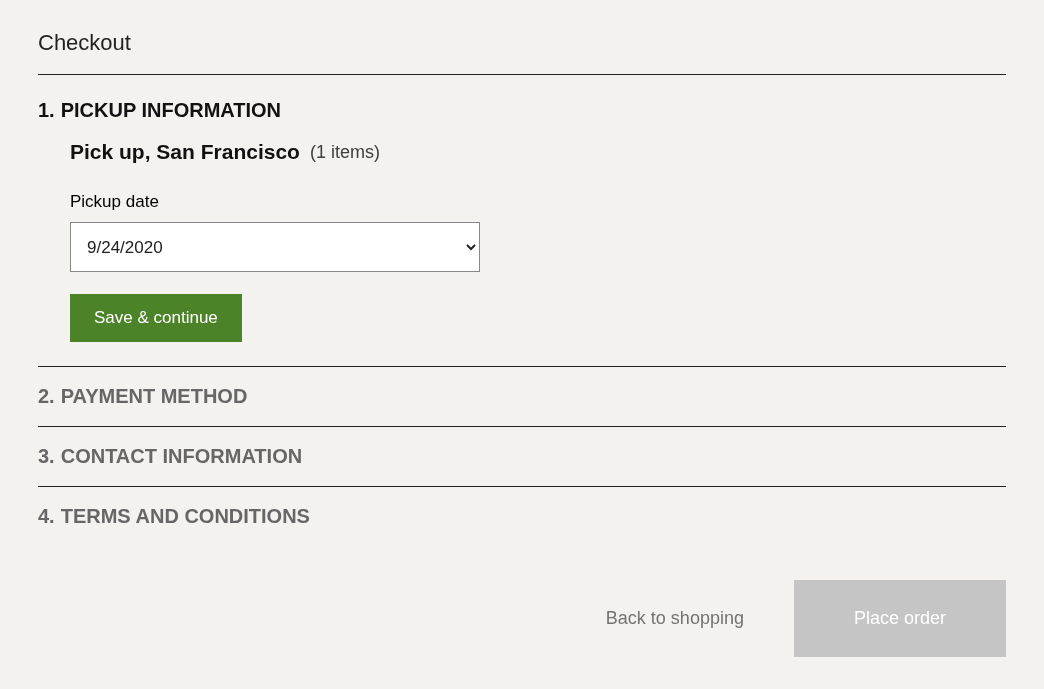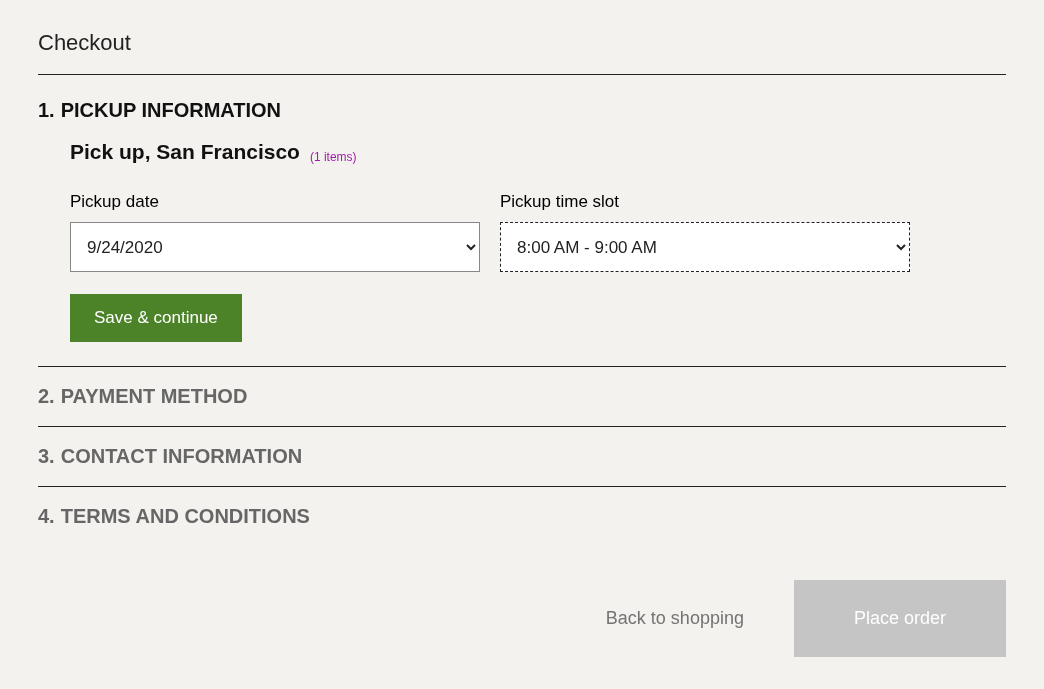--- a/index.html
+++ b/index.html
@@ -46,32 +46,32 @@
     }
     .step-title {
       text-transform: uppercase;
     }
     .step-body {
       padding-left: 32px;
       padding-bottom: 24px;
     }
     .location-line {
       display: flex;
-      align-items: flex-end;
+      align-items: center;
       gap: 10px;
       margin-bottom: 28px;
     }
     .location {
       font-size: 21px;
       font-weight: 700;
       color: #111;
     }
     .items-count {
-      font-size: 12px;
-      color: #a21caf;
+      font-size: 18px;
+      color: #404040;
       font-weight: 400;
     }
     .form-row {
       display: flex;
       gap: 20px;
       margin-bottom: 22px;
     }
     .form-field {
       display: flex;
       flex-direction: column;
@@ -147,26 +147,20 @@
       <span class="location">Pick up, San Francisco</span>
       <span class="items-count">(1 items)</span>
     </div>
     <div class="form-row">
       <div class="form-field">
         <label class="field-label">Pickup date</label>
         <select>
           <option>9/24/2020</option>
         </select>
       </div>
-      <div class="form-field">
-        <label class="field-label">Pickup time slot</label>
-        <select class="focused">
-          <option>8:00 AM - 9:00 AM</option>
-        </select>
-      </div>
     </div>
     <button class="save-btn">Save &amp; continue</button>
   </div>
 </div>
 
 <div class="step collapsed">
   <div class="step-header">
     <span class="step-number">2.</span>
     <span class="step-title">PAYMENT METHOD</span>
   </div>

